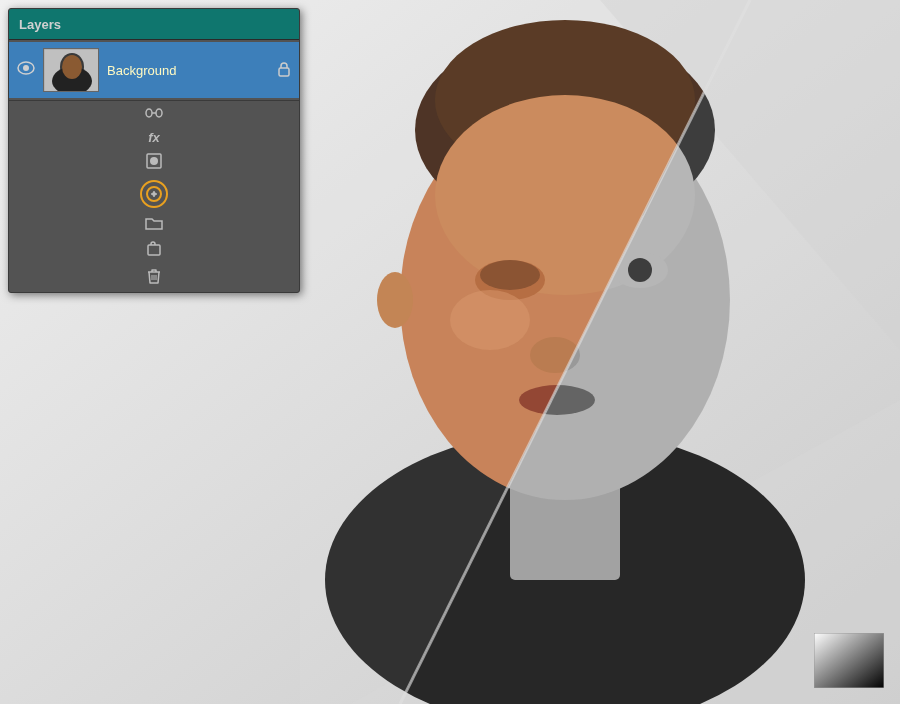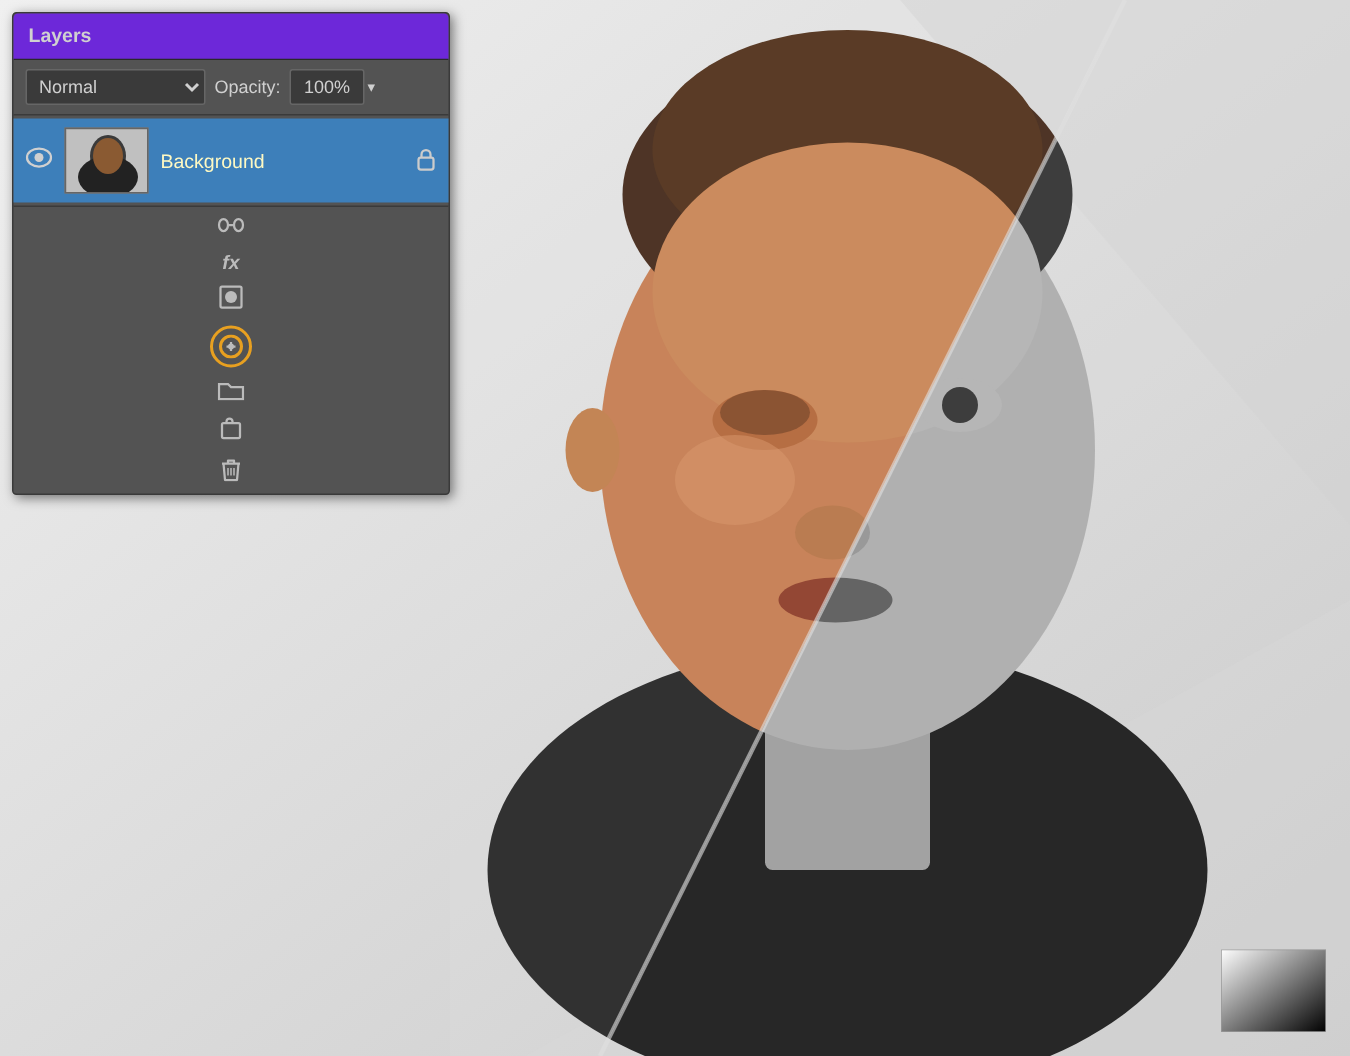--- a/index.html
+++ b/index.html
@@ -43,21 +43,21 @@
       top: 8px;
       left: 8px;
       width: 292px;
       background: #535353;
       border: 1px solid #3a3a3a;
       border-radius: 3px;
       box-shadow: 2px 2px 8px rgba(0,0,0,0.5);
     }
 
     .layers-panel-header {
-      background: #6d28d9;
+      background: #0f766e;
       padding: 6px 10px;
       border-bottom: 1px solid #2a2a2a;
       border-radius: 3px 3px 0 0;
     }
 
     .layers-panel-title {
       color: #d0d0d0;
       font-size: 13px;
       font-weight: bold;
     }
@@ -300,28 +300,20 @@
       </svg>
     </div>
   </div>
 
   <div class="layers-panel">
 
     <div class="layers-panel-header">
       <span class="layers-panel-title">Layers</span>
     </div>
 
-    <div class="layers-controls">
-      <select class="blend-mode-select"><option>Normal</option><option>Dissolve</option><option>Multiply</option><option>Screen</option><option>Overlay</option></select>
-      <span class="opacity-label">Opacity:</span>
-      <div class="opacity-wrapper">
-        <input type="text" class="opacity-value" value="100%" style="">
-        <span class="opacity-arrow">▾</span>
-      </div>
-    </div>
 
     <div class="layers-list">
       <div class="layer-item">
 
         <span class="layer-visibility">
           <svg width="18" height="14" viewBox="0 0 18 14" fill="none">
             <ellipse cx="9" cy="7" rx="8" ry="6" stroke="#d0d0d0" stroke-width="1.5" fill="none"></ellipse>
             <circle cx="9" cy="7" r="3" fill="#d0d0d0"></circle>
           </svg>
         </span>

